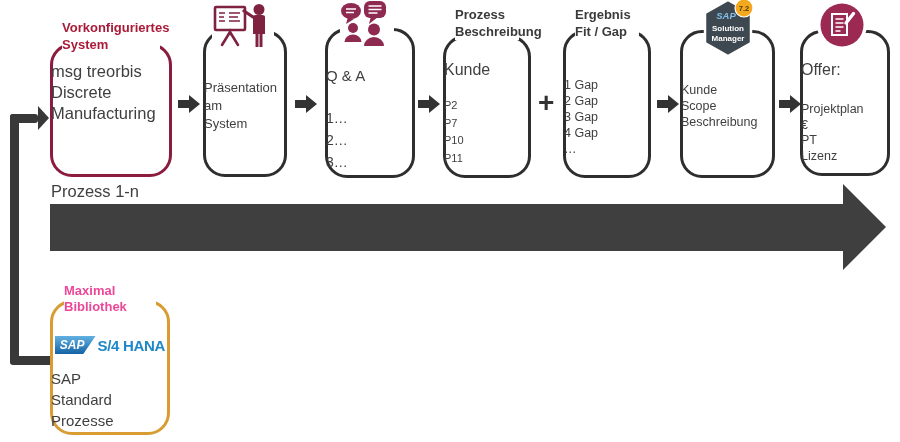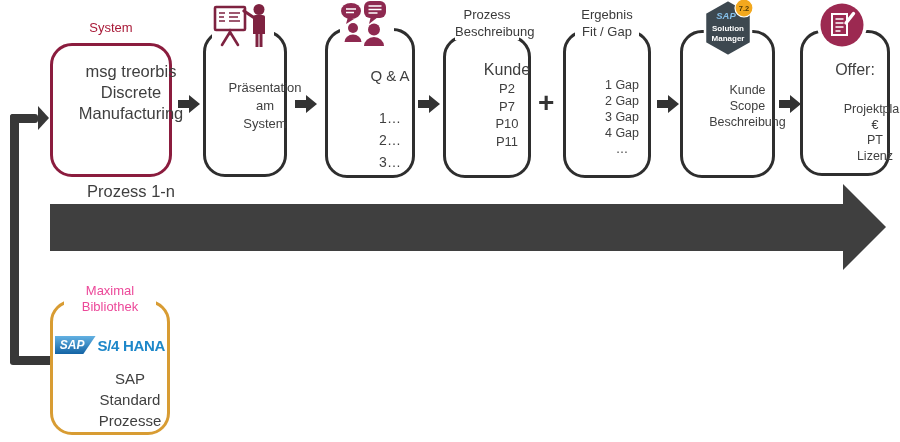--- a/index.html
+++ b/index.html
@@ -1,23 +1,23 @@
 <!DOCTYPE html>
 <html><head>
 <meta charset="utf-8">
 <style>
   html,body{margin:0;padding:0;background:#fff;}
   .canvas{position:relative;width:900px;height:442px;background:#ffffff;
           font-family:"Liberation Sans",sans-serif;overflow:hidden;}
   .box{position:absolute;border:3px solid #2e2e2e;border-radius:22px;background:#fff;box-sizing:border-box;z-index:1;}
   .box.maroon{border-color:#8B1C3E;}
   .box.orange{border-color:#D89C33;}
-  .floatlabel{position:absolute;text-align:center;font-weight:normal;font-size:13px;line-height:17px;
+  .floatlabel{position:absolute;text-align:left;font-weight:bold;font-size:13px;line-height:17px;
               background:#fff;z-index:3;white-space:nowrap;color:#3a3a3a;}
-  .content{position:absolute;text-align:center;color:#3f3f3f;z-index:2;padding-left:20px;}
+  .content{position:absolute;color:#3f3f3f;z-index:2;}
   .iconwrap{position:absolute;z-index:4;background:#fff;display:flex;align-items:center;justify-content:center;}
   .smallarrow{position:absolute;z-index:2;}
   .plus{position:absolute;z-index:2;color:#333;font-weight:bold;font-size:28px;line-height:28px;}
   .bigarrow-body{position:absolute;left:50px;top:204px;width:793px;height:47px;background:#3f3f3f;z-index:0;}
   .bigarrow-head{position:absolute;left:843px;top:184px;width:0;height:0;z-index:0;
                  border-left:43px solid #3f3f3f;border-top:43px solid transparent;border-bottom:43px solid transparent;}
   .conn{position:absolute;background:#383838;border-radius:3px;z-index:0;}
   .conn-head{position:absolute;left:38px;top:106px;width:0;height:0;z-index:0;
              border-left:11px solid #383838;border-top:12px solid transparent;border-bottom:12px solid transparent;}
   .saplogo{position:absolute;left:50px;top:336px;width:120px;display:flex;align-items:center;justify-content:center;z-index:2;}
@@ -34,20 +34,21 @@
   <div class="bigarrow-body"></div>
   <div class="bigarrow-head"></div>
 
   <div class="conn" style="left:10px;top:114px;width:9px;height:250px;"></div>
   <div class="conn" style="left:10px;top:114px;width:28px;height:9px;"></div>
   <div class="conn" style="left:10px;top:356px;width:43px;height:9px;"></div>
   <div class="conn-head"></div>
 
   <div class="box maroon" style="left:50px;top:43px;width:122px;height:134px;"></div>
   <div class="floatlabel" style="left:62px;width:98px;top:19px;color:#A91A38;">
+    <div>Vorkonfiguriertes</div>
     <div>System</div>
   </div>
   <div class="content" style="left:51px;top:61px;width:120px;font-size:16.5px;line-height:21px;">
     <div>msg treorbis</div>
     <div>Discrete</div>
     <div>Manufacturing</div>
   </div>
   <div class="content" style="left:51px;top:141px;width:120px;font-size:16.5px;line-height:21px;margin-top:40px;">Prozess 1-n</div>
 
   <div class="smallarrow" style="left:178px;top:95px;">
@@ -106,21 +107,21 @@
         <path d="M0 5 H11 V0 L22 9 L11 18 V13 H0 Z" fill="#333"></path>
       </svg>
   </div>
 
   <div class="box" style="left:443px;top:35px;width:88px;height:143px;"></div>
   <div class="floatlabel" style="left:455px;width:64px;top:6px;">
     <div>Prozess</div>
     <div>Beschreibung</div>
   </div>
   <div class="content" style="left:444px;top:60px;width:86px;font-size:16px;line-height:20px;">Kunde</div>
-  <div class="content" style="left:444px;top:80px;width:86px;font-size:13px;line-height:17.5px;">
+  <div class="content" style="left:444px;top:97px;width:86px;font-size:11px;line-height:17.5px;">
     <div>P2</div>
     <div>P7</div>
     <div>P10</div>
     <div>P11</div>
   </div>
 
   <div class="plus" style="left:538px;top:89px;">+</div>
 
   <div class="box" style="left:563px;top:30px;width:88px;height:148px;"></div>
   <div class="floatlabel" style="left:575px;width:64px;top:6px;">

